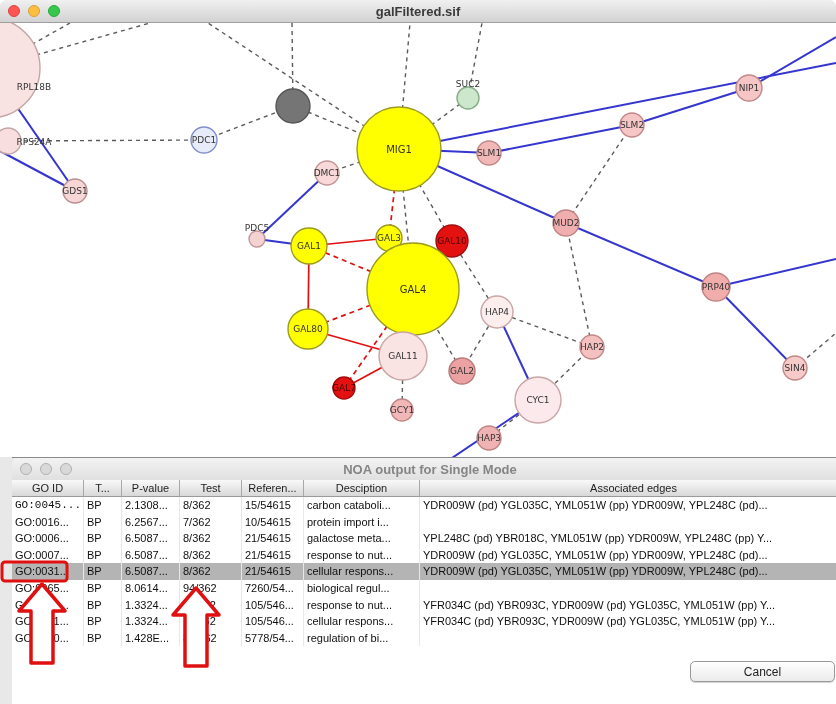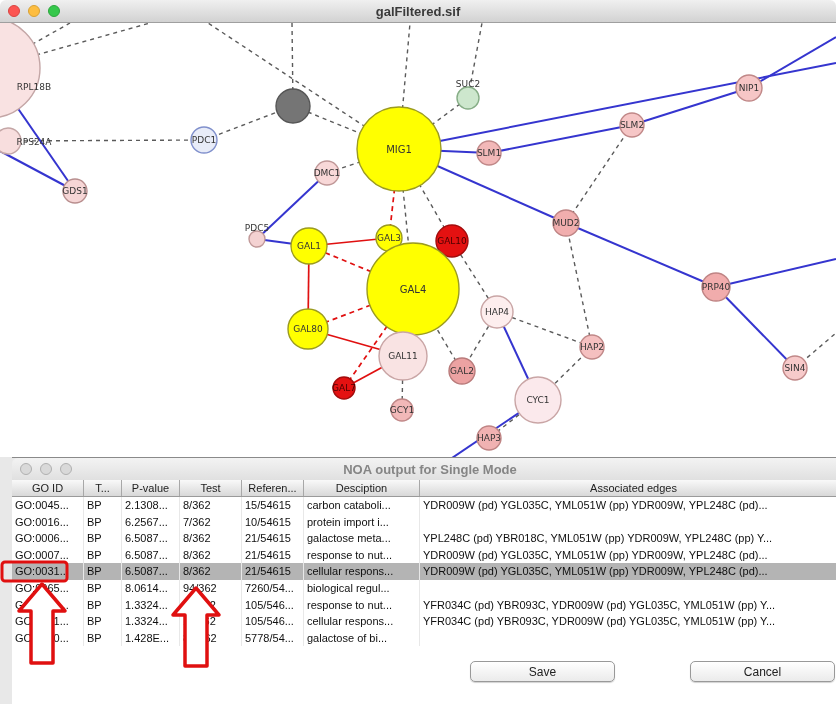--- a/index.html
+++ b/index.html
@@ -277,21 +277,21 @@
         <div class="th" style="flex: 0 0 72px;">GO ID</div>
         <div class="th" style="flex: 0 0 38px;">T...</div>
         <div class="th" style="flex: 0 0 58px;">P-value</div>
         <div class="th" style="flex: 0 0 62px;">Test</div>
         <div class="th" style="flex: 0 0 62px;">Referen...</div>
         <div class="th" style="flex: 0 0 116px;">Desciption</div>
         <div class="th" style="flex: 0 0 428px;">Associated edges</div>
       </div>
     <div id="tbody">
         <div class="trow">
-          <div class="td" style="flex: 0 0 72px;">GO:0045...</div>
+          <div class="td" style="flex: 0 0 72px; font-family: Liberation Mono, monospace;">GO:0045...</div>
           <div class="td" style="flex: 0 0 38px;">BP</div>
           <div class="td" style="flex: 0 0 58px;">2.1308...</div>
           <div class="td" style="flex: 0 0 62px;">8/362</div>
           <div class="td" style="flex: 0 0 62px;">15/54615</div>
           <div class="td" style="flex: 0 0 116px;">carbon cataboli...</div>
           <div class="td" style="flex: 0 0 428px;">YDR009W (pd) YGL035C, YML051W (pp) YDR009W, YPL248C (pd)...</div>
         </div>
         <div class="trow">
           <div class="td" style="flex: 0 0 72px;">GO:0016...</div>
           <div class="td" style="flex: 0 0 38px;">BP</div>
@@ -352,26 +352,25 @@
           <div class="td" style="flex: 0 0 62px;">105/546...</div>
           <div class="td" style="flex: 0 0 116px;">cellular respons...</div>
           <div class="td" style="flex: 0 0 428px;">YFR034C (pd) YBR093C, YDR009W (pd) YGL035C, YML051W (pp) Y...</div>
         </div>
         <div class="trow">
           <div class="td" style="flex: 0 0 72px;">GO:0050...</div>
           <div class="td" style="flex: 0 0 38px;">BP</div>
           <div class="td" style="flex: 0 0 58px;">1.428E...</div>
           <div class="td" style="flex: 0 0 62px;">80/362</div>
           <div class="td" style="flex: 0 0 62px;">5778/54...</div>
-          <div class="td" style="flex: 0 0 116px;">galactose of bi...</div>
+          <div class="td" style="flex: 0 0 116px;">regulation of bi...</div>
         </div>
       </div>
   </div>
 
-  <button class="aqua-btn btn-save">Save</button>
   <button class="aqua-btn btn-cancel">Cancel</button>
 </div>
 
 <svg id="annot" width="836" height="704">
   <rect x="2" y="562" width="65" height="19" rx="3" fill="none" stroke="#e01010" stroke-width="3"></rect>
   <polygon points="42,584 65,611 53,611 53,663 31,663 31,611 19,611" fill="#ffffff" stroke="#e01010" stroke-width="3.5" stroke-linejoin="round"></polygon>
   <polygon points="196,588 219,615 207,615 207,666 185,666 185,615 173,615" fill="#ffffff" stroke="#e01010" stroke-width="3.5" stroke-linejoin="round"></polygon>
 </svg>
 
 </body></html>

